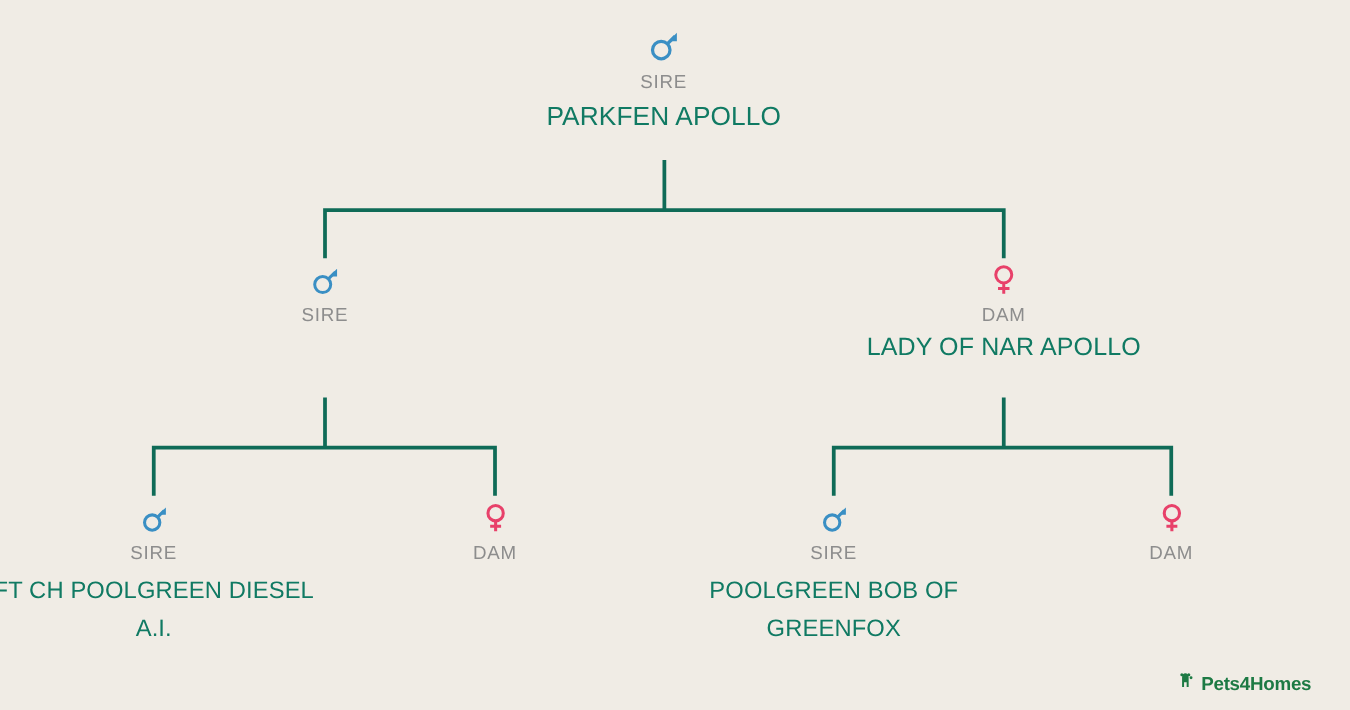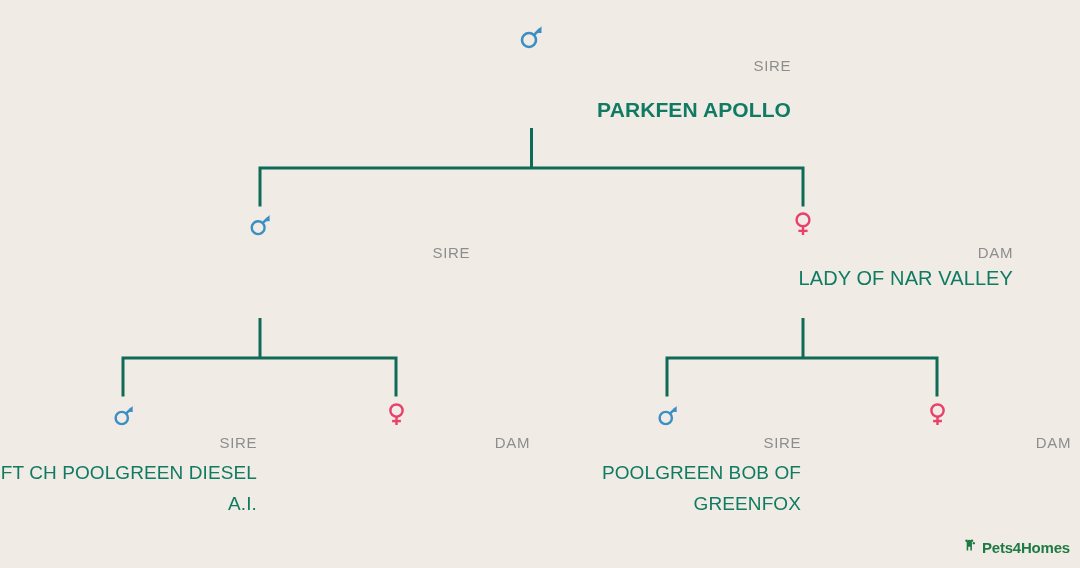--- a/index.html
+++ b/index.html
@@ -26,21 +26,21 @@
     left: 0;
     top: 0;
     width: 1080px;
     height: 568px;
     pointer-events: none;
   }
 
   
   .node {
     position: absolute;
-    text-align: right;
+    text-align: center;
     transform: translateX(-50%);
   }
   .node .symbol {
     display: block;
     margin: 0 auto;
     line-height: 1;
   }
   .node .role {
     display: block;
     color: #8d8d8d;
@@ -52,21 +52,21 @@
   .node .pet-name {
     display: block;
     color: #107a63;
     letter-spacing: 0.1px;
     margin-top: 6px;
     white-space: pre-line;
   }
 
   
   .level-1 { top: 22px; left: 531px; width: 520px; }
-  .level-1 .pet-name { font-size: 21px; font-weight: bold; margin-top: 24px; }
+  .level-1 .pet-name { font-size: 21px; font-weight: normal; margin-top: 8px; }
   .level-1 .symbol { width: 24px; height: 28px; }
 
   
   .level-2 { top: 211px; width: 420px; }
   .level-2 .pet-name { font-size: 20px; font-weight: normal; }
   .level-2 .symbol { width: 22px; height: 26px; }
   .level-2.left  { left: 260px; }
   .level-2.right { left: 803px; }
 
   
@@ -74,21 +74,21 @@
   .level-3 .pet-name { font-size: 19px; font-weight: normal; line-height: 31px; }
   .level-3 .symbol { width: 21px; height: 25px; }
   .level-3.c0 { left: 123px; }
   .level-3.c1 { left: 396px; }
   .level-3.c2 { left: 667px; }
   .level-3.c3 { left: 937px; }
 
   
   #logo {
     position: absolute;
-    right: 10px;
+    right: 31px;
     bottom: 11px;
     display: flex;
     align-items: center;
     gap: 3px;
   }
   #logo .logo-text {
     color: #1d7a44;
     font-size: 15px;
     font-weight: bold;
     letter-spacing: -0.2px;
@@ -139,21 +139,21 @@
 
   <div class="node level-2 right">
     <span class="symbol">
       <svg viewBox="0 0 24 28" width="22" height="26">
         <circle cx="12" cy="9.5" r="7" fill="none" stroke="#e8416a" stroke-width="2.6"></circle>
         <line x1="12" y1="16.5" x2="12" y2="26" stroke="#e8416a" stroke-width="2.6"></line>
         <line x1="7" y1="21.5" x2="17" y2="21.5" stroke="#e8416a" stroke-width="2.6"></line>
       </svg>
     </span>
     <span class="role">DAM</span>
-    <span class="pet-name">LADY OF NAR VALLEY</span>
+    <span class="pet-name">LADY OF NAR APOLLO</span>
   </div>
 
   <div class="node level-3 c0">
     <span class="symbol">
       <svg viewBox="0 0 24 28" width="21" height="25">
         <circle cx="10" cy="18" r="7" fill="none" stroke="#3a8fc4" stroke-width="2.8"></circle>
         <line x1="15.2" y1="12.8" x2="21" y2="7" stroke="#3a8fc4" stroke-width="2.8"></line>
         <polygon points="22.5,4.2 22.5,11 15.7,11" fill="#3a8fc4"></polygon>
       </svg>
     </span>

